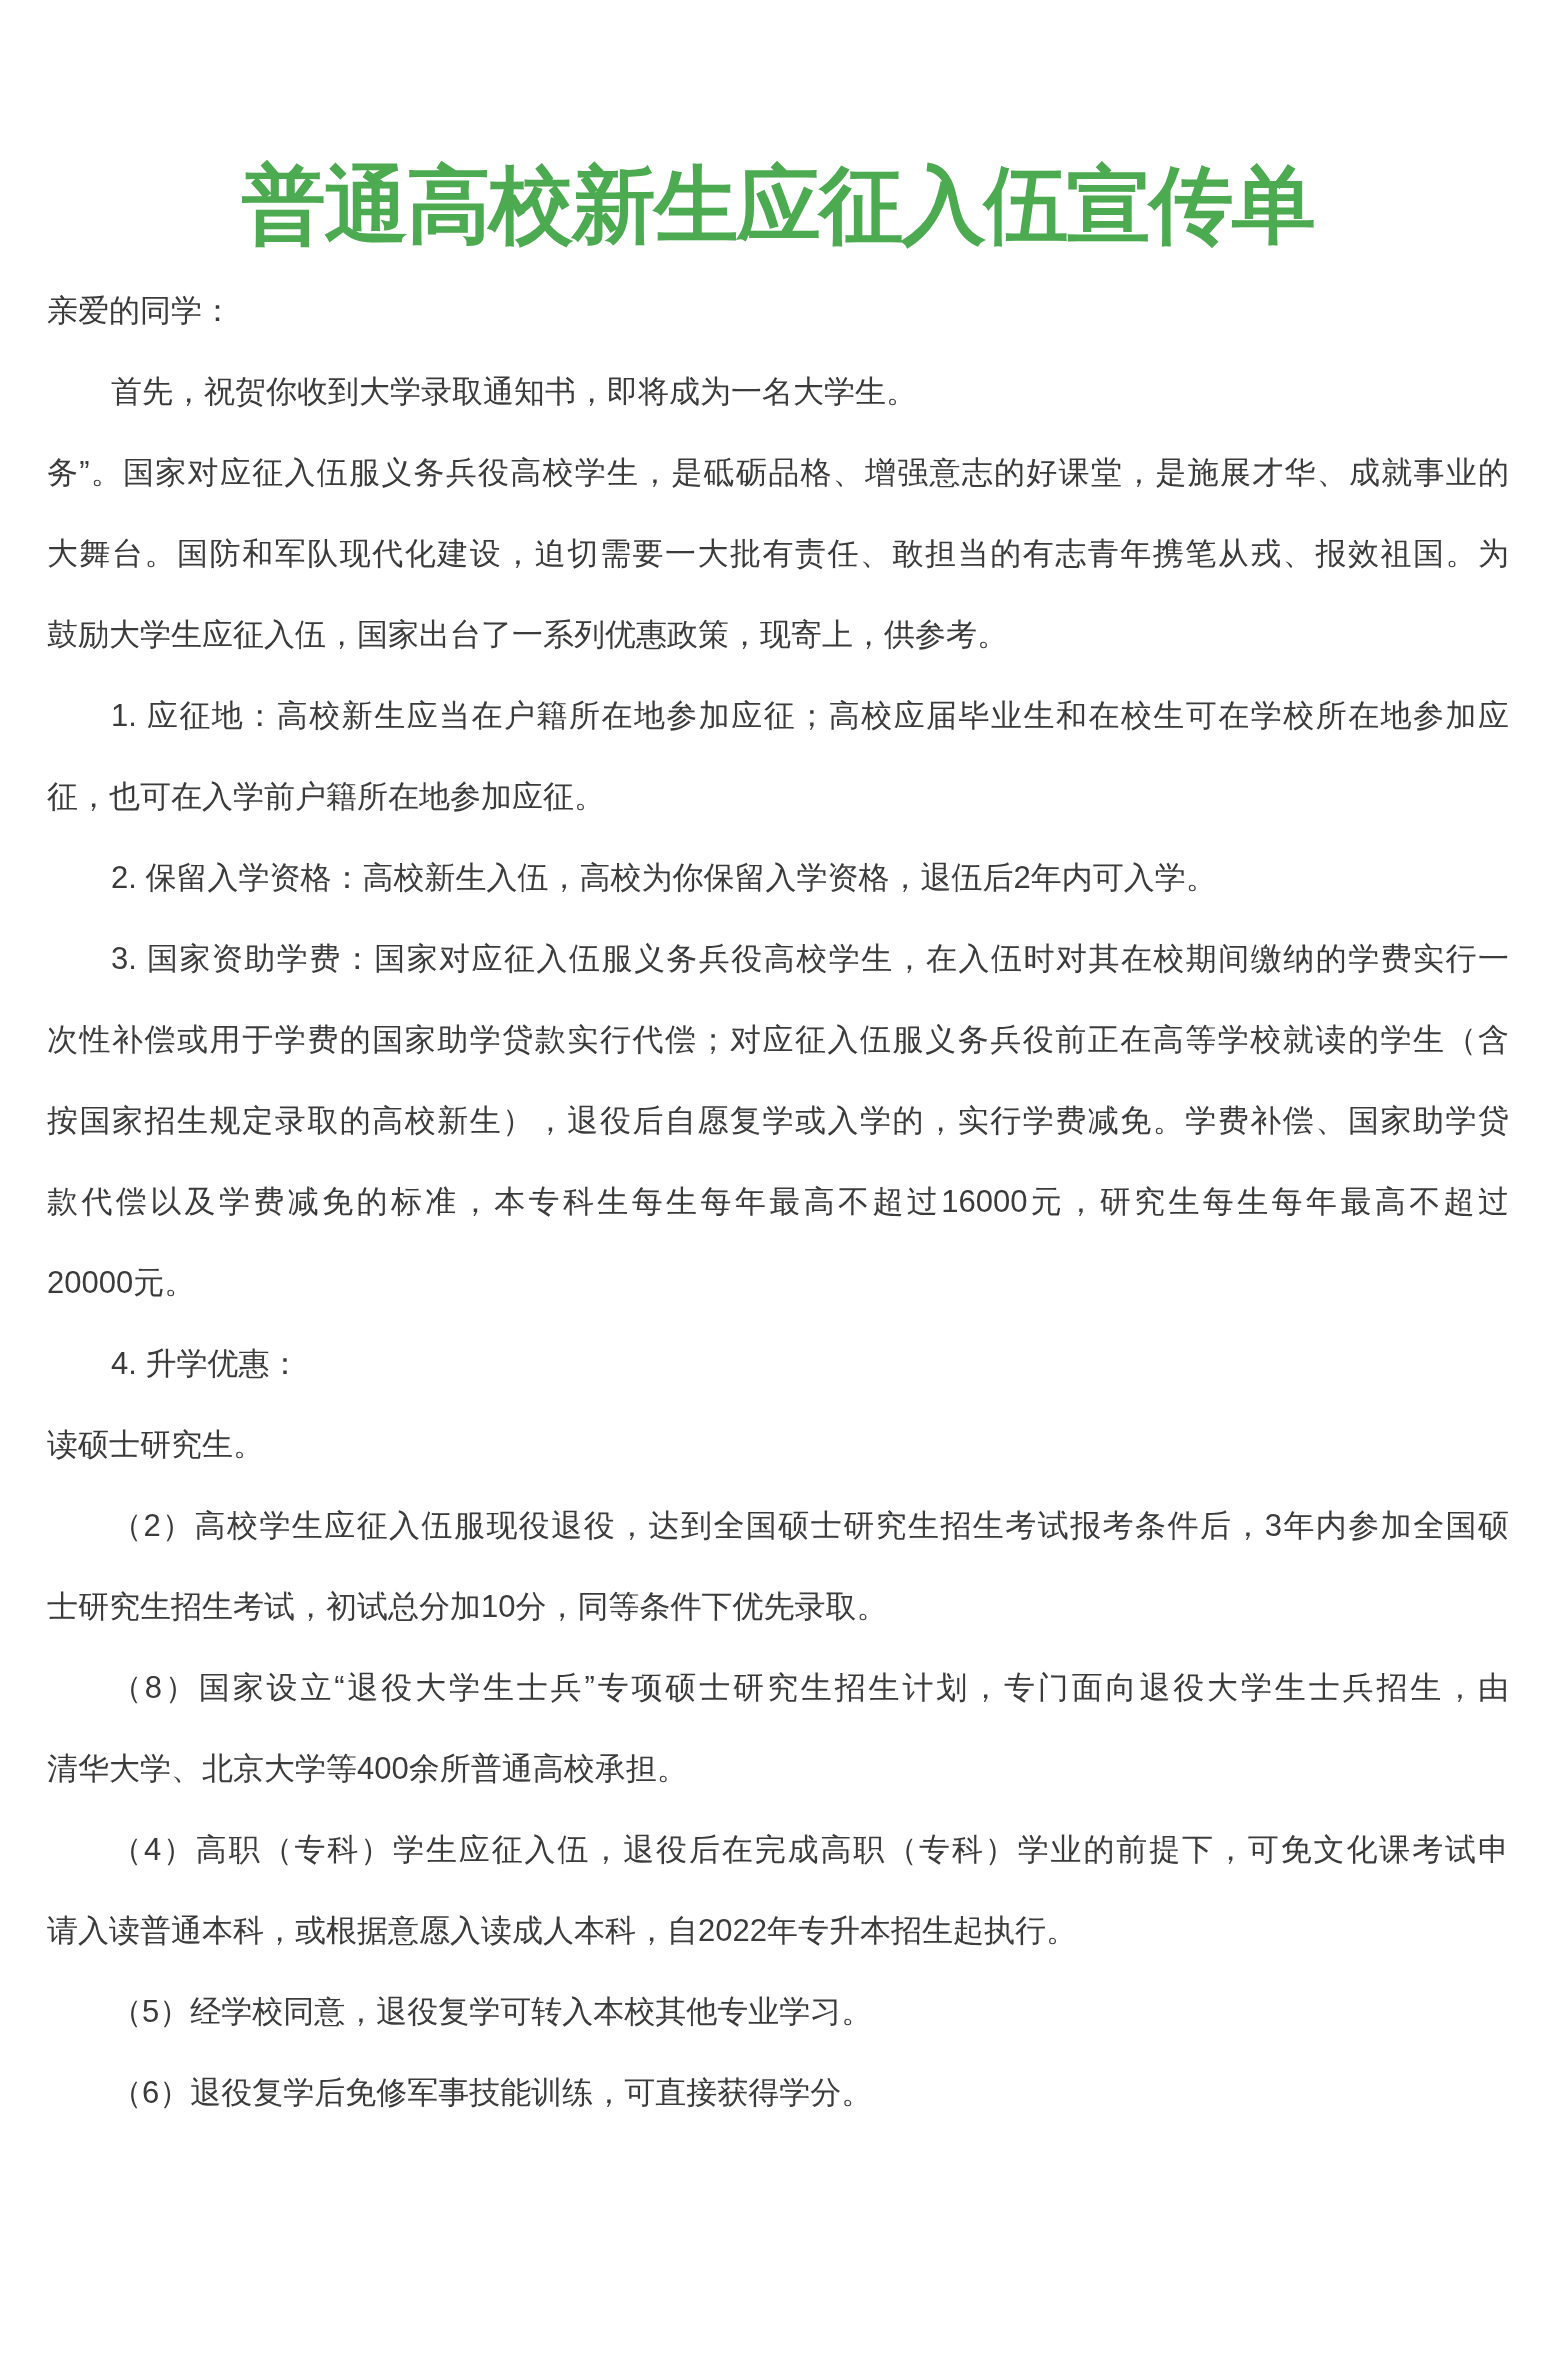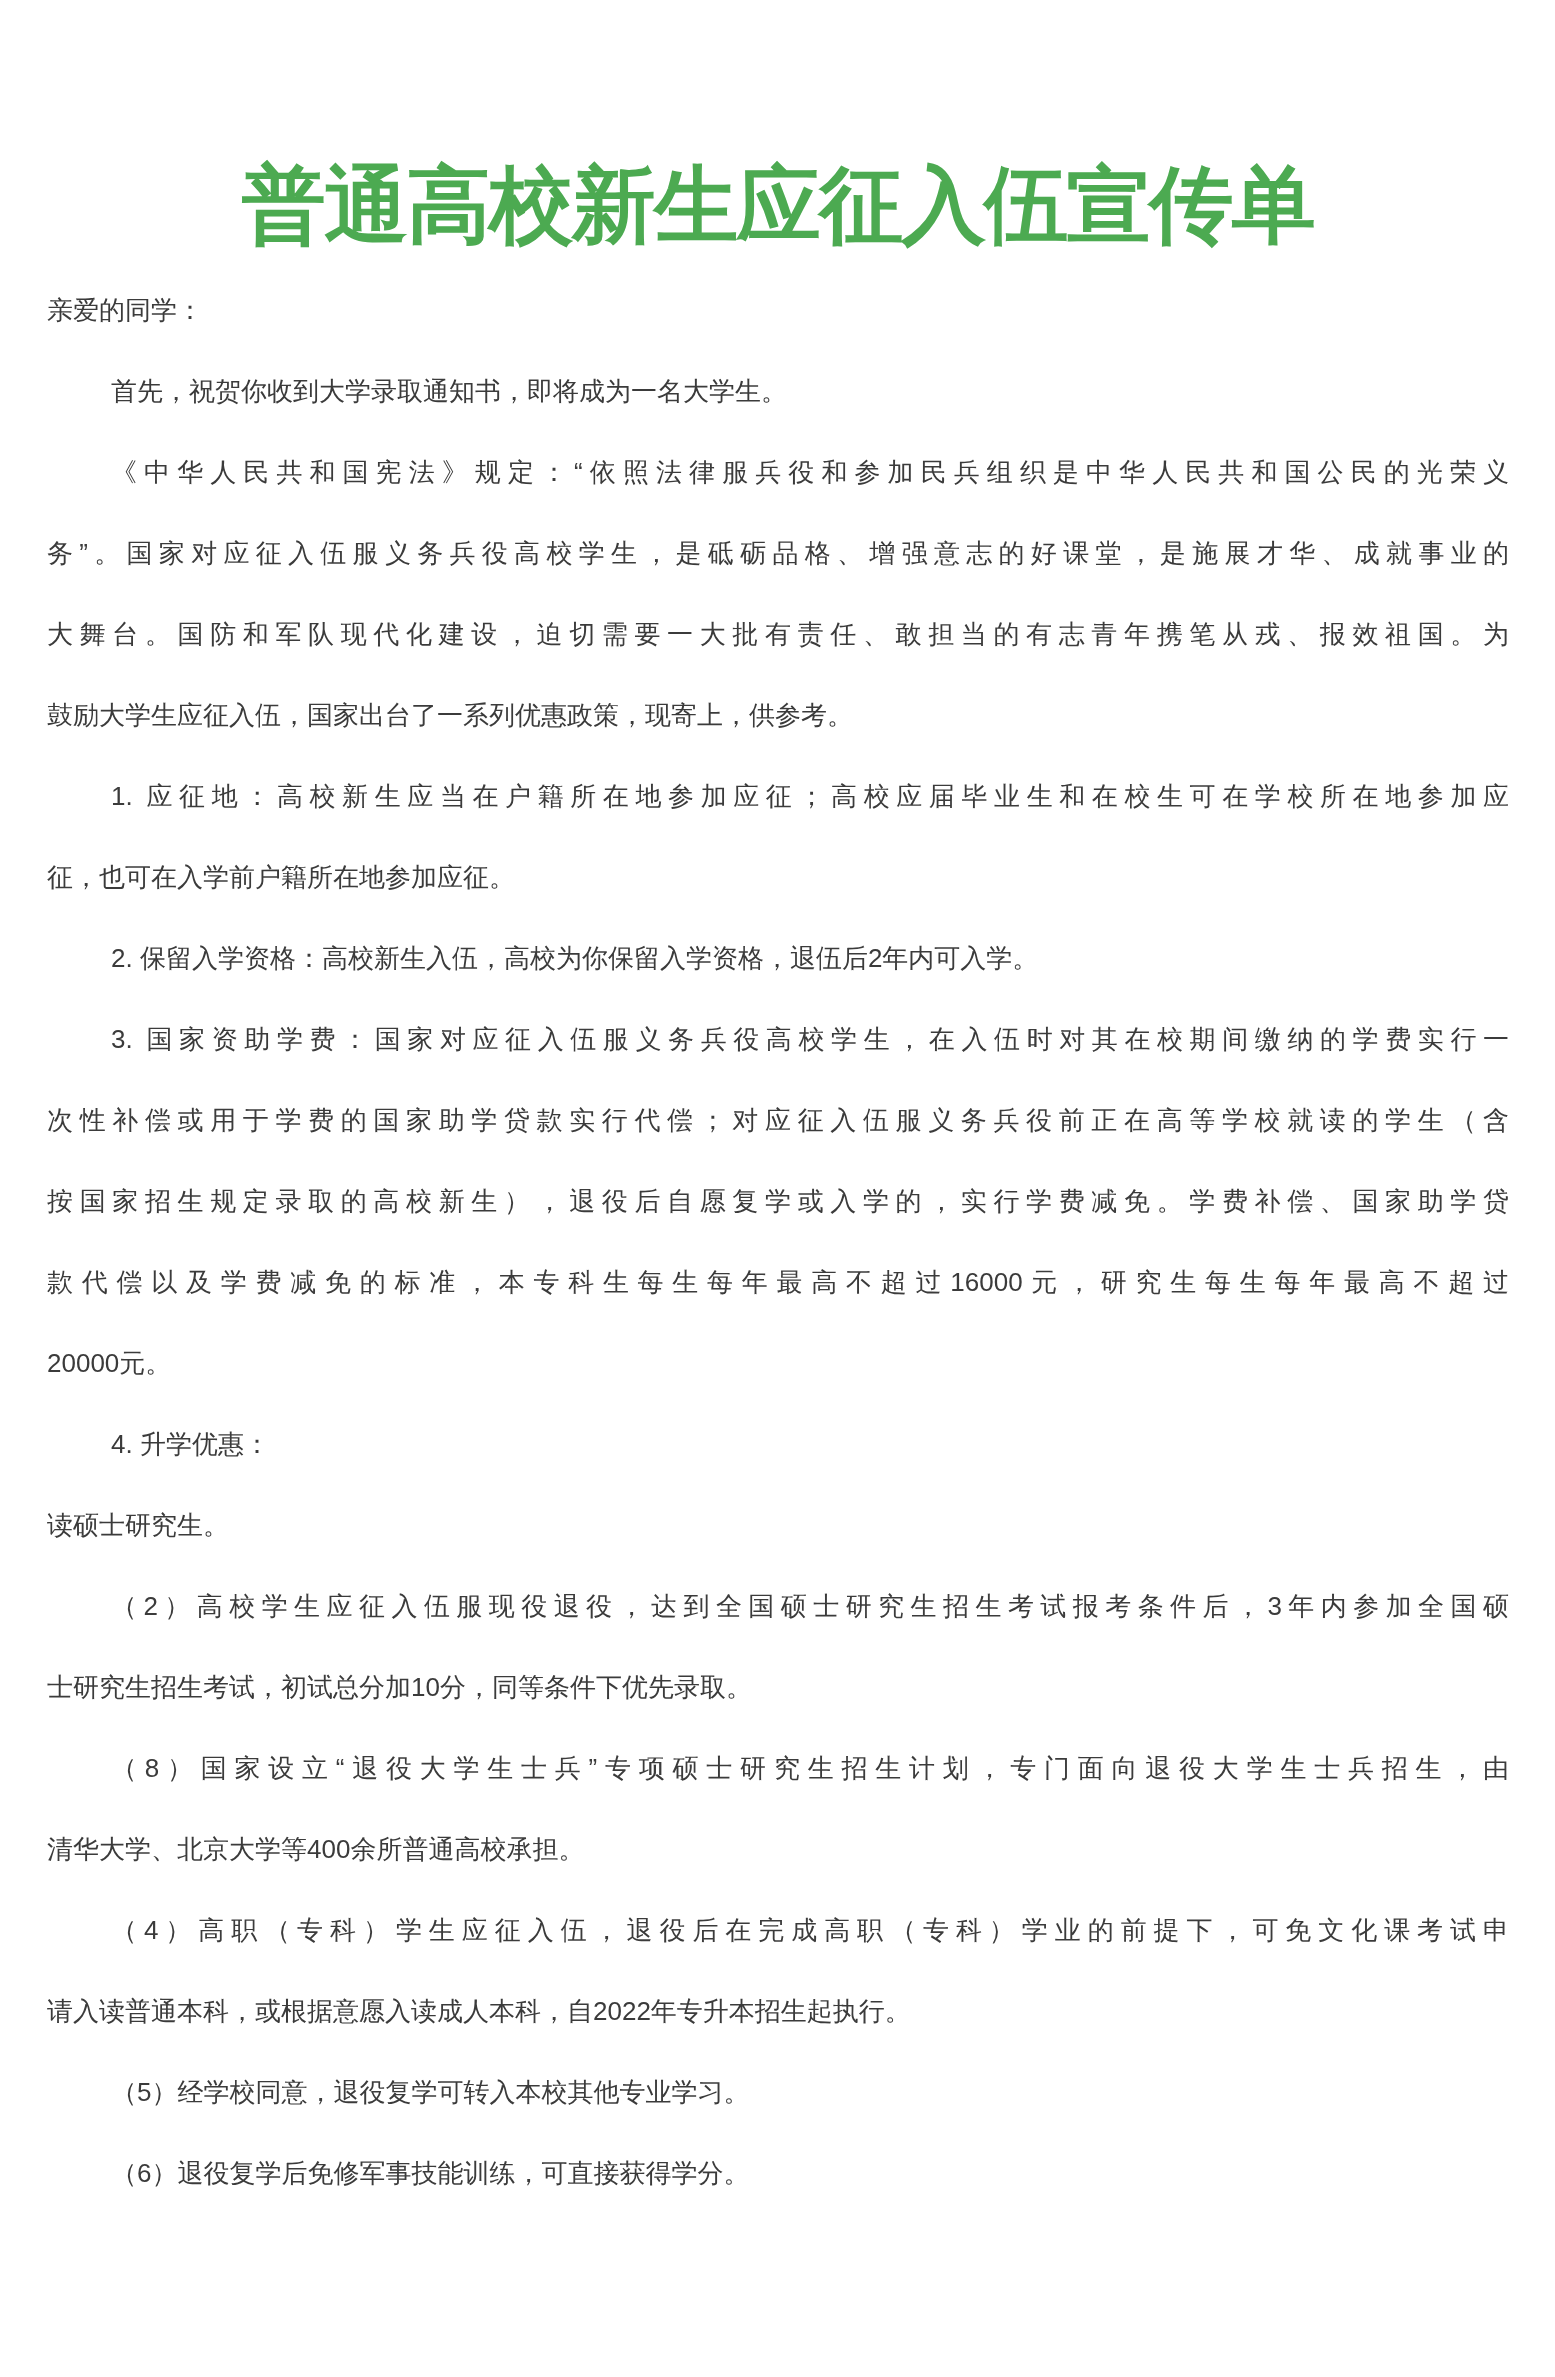--- a/index.html
+++ b/index.html
@@ -27,21 +27,21 @@
     font-weight: 700;
     font-size: 84px;
     line-height: 99px;
     letter-spacing: -1.5px;
     color: var(--title-color);
     white-space: nowrap;
   }
   .content {
     margin-top: 15px;
     padding: 0 47px;
-    font-size: 26px;
+    font-size: 31px;
   }
   .line {
     line-height: 81px;
     text-align: justify;
     text-justify: inter-character;
     white-space: nowrap;      
     overflow: visible;
   }
   .line.fill {
     white-space: normal;
@@ -61,21 +61,20 @@
 <div class="page">
   <h1 class="doc-title">普通高校新生应征入伍宣传单</h1>
 
   <div class="content">
     <div class="line salutation">亲爱的同学：</div>
 
   <div class="para">
         <div class="line first">首先，祝贺你收到大学录取通知书，即将成为一名大学生。</div>
       </div>
       <div class="para">
-        <div class="line first fill">《中华人民共和国宪法》规定：“依照法律服兵役和参加民兵组织是中华人民共和国公民的光荣义</div>
         <div class="line fill">务”。国家对应征入伍服义务兵役高校学生，是砥砺品格、增强意志的好课堂，是施展才华、成就事业的</div>
         <div class="line fill">大舞台。国防和军队现代化建设，迫切需要一大批有责任、敢担当的有志青年携笔从戎、报效祖国。为</div>
         <div class="line">鼓励大学生应征入伍，国家出台了一系列优惠政策，现寄上，供参考。</div>
       </div>
       <div class="para">
         <div class="line first fill">1. 应征地：高校新生应当在户籍所在地参加应征；高校应届毕业生和在校生可在学校所在地参加应</div>
         <div class="line">征，也可在入学前户籍所在地参加应征。</div>
       </div>
       <div class="para">
         <div class="line first">2. 保留入学资格：高校新生入伍，高校为你保留入学资格，退伍后2年内可入学。</div>

